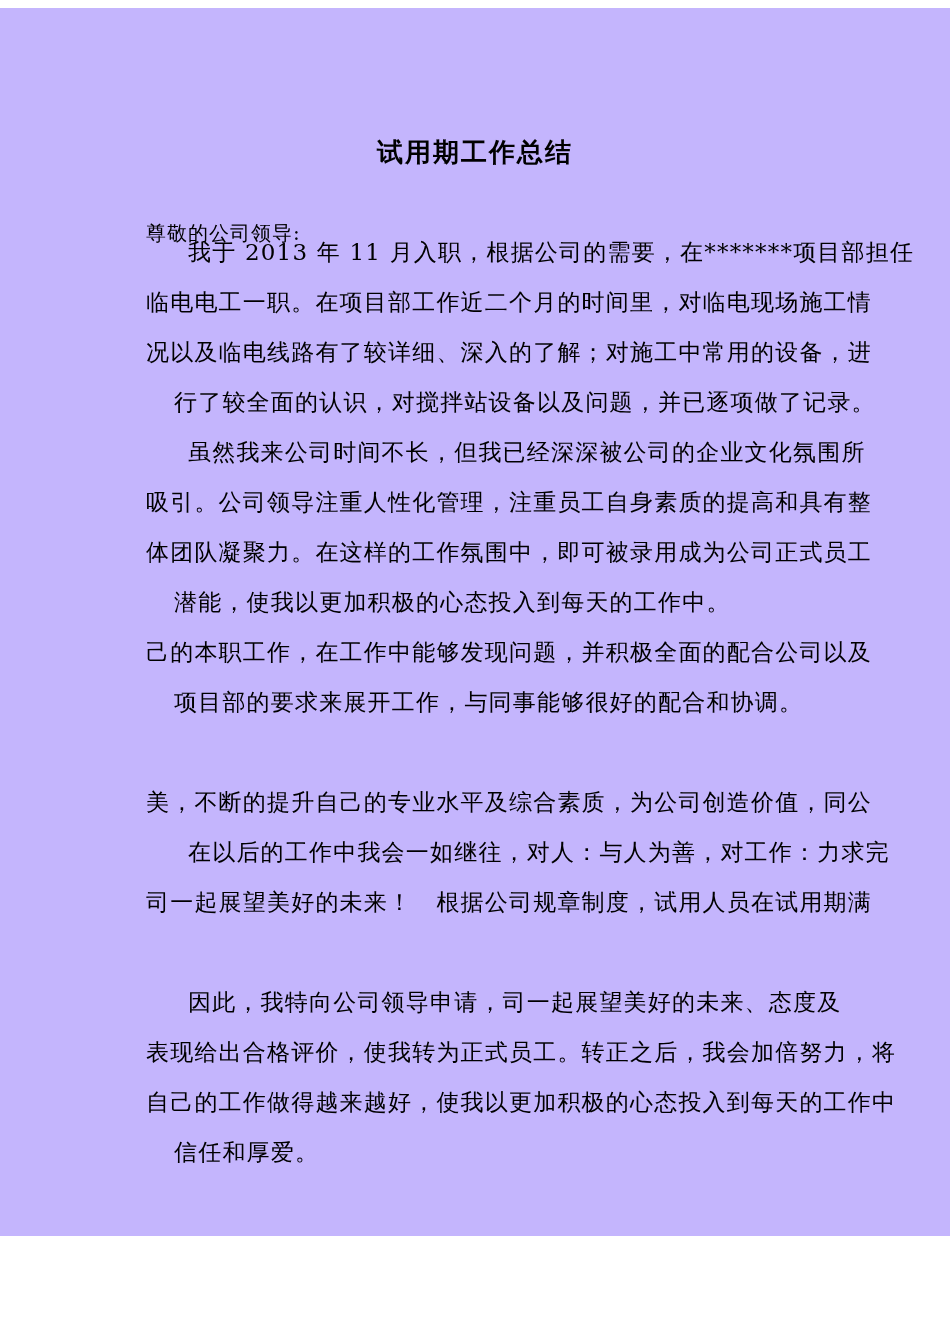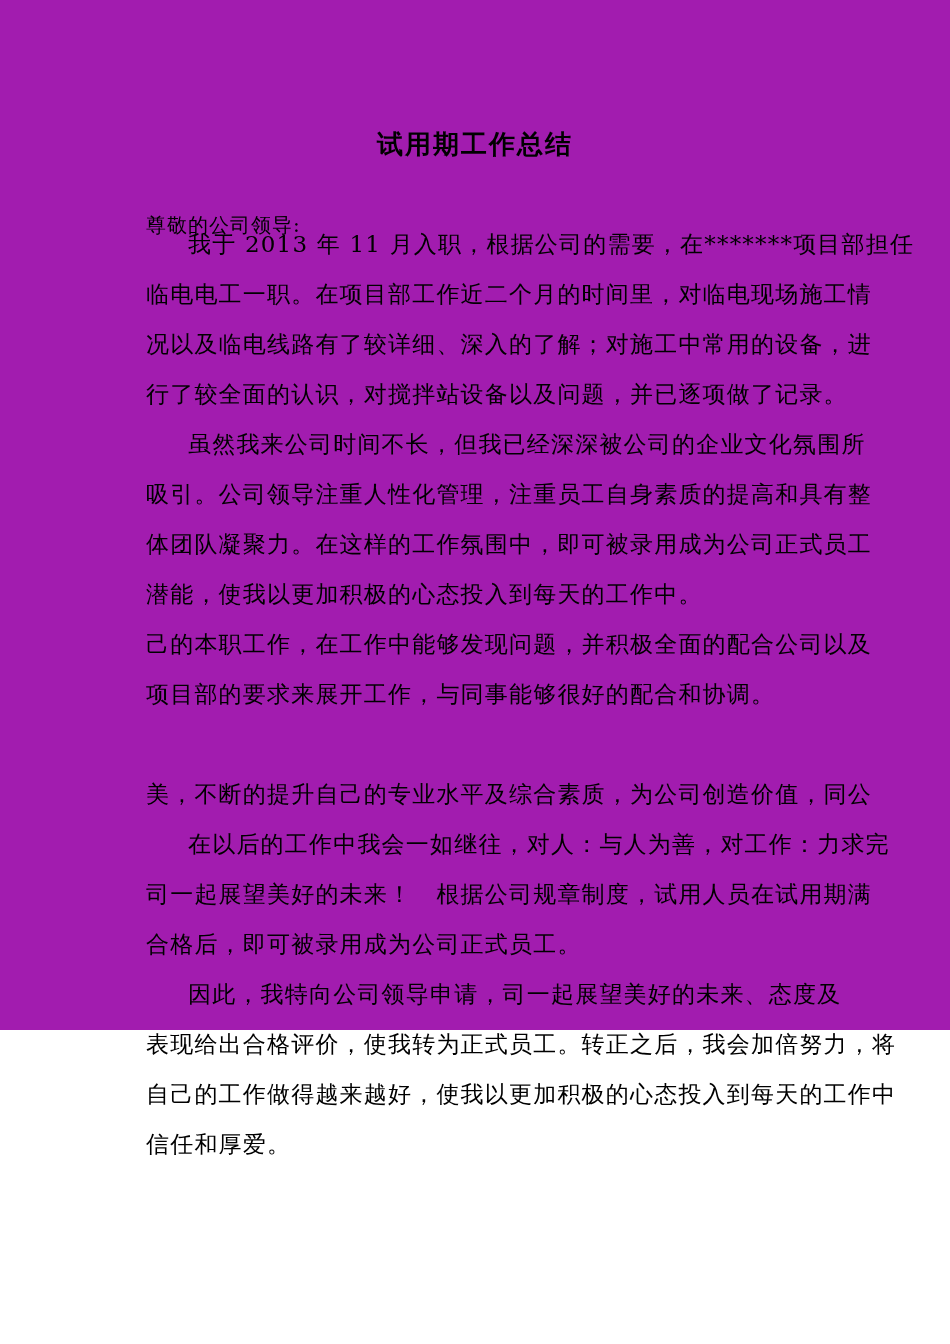--- a/index.html
+++ b/index.html
@@ -11,24 +11,24 @@
       width: 950px;
       height: 1344px;
       position: relative;
       overflow: hidden;
       font-family: "DejaVu Serif", "Liberation Serif", serif;
       color: #000000;
     }
     .page {
       position: absolute;
       left: 0;
-      top: 0;
+      top: 8px;
       width: 950px;
-      height: 1030px;
-      background: #a21caf;
+      height: 1228px;
+      background: #c4b5fd;
     }
     .title {
       position: absolute;
       left: 0;
       width: 950px;
       top: 124px;
       text-align: center;
       font-size: 26px;
       font-weight: bold;
       letter-spacing: 2px;
@@ -53,20 +53,21 @@
       height: 50px;
       line-height: 36px;
       font-size: 23px;
       white-space: nowrap;
       letter-spacing: 1.2px;
       text-align: justify;
       text-align-last: justify;
     }
     .line.last {
       text-align-last: left;
+      margin-left: 28px;
     }
     .line.first {
       padding-left: 42px;
     }
   </style>
 </head>
 <body>
 
 <div class="page">
   <div class="title">试用期工作总结</div>
@@ -88,21 +89,20 @@
 
   <div class="paragraph" style="top:626px;">
     <span class="line">己的本职工作，在工作中能够发现问题，并积极全面的配合公司以及</span>
     <span class="line last">项目部的要求来展开工作，与同事能够很好的配合和协调。</span>
   </div>
 
   <div class="paragraph" style="top:776px;">
     <span class="line">美，不断的提升自己的专业水平及综合素质，为公司创造价值，同公</span>
     <span class="line first">在以后的工作中我会一如继往，对人：与人为善，对工作：力求完</span>
     <span class="line">司一起展望美好的未来！　根据公司规章制度，试用人员在试用期满</span>
-    <span class="line last">合格后，即可被录用成为公司正式员工。</span>
   </div>
 
   <div class="paragraph" style="top:976px;">
     <span class="line first">因此，我特向公司领导申请，司一起展望美好的未来、态度及</span>
     <span class="line">表现给出合格评价，使我转为正式员工。转正之后，我会加倍努力，将</span>
     <span class="line">自己的工作做得越来越好，使我以更加积极的心态投入到每天的工作中</span>
     <span class="line last">信任和厚爱。</span>
   </div>
 </div>
 

